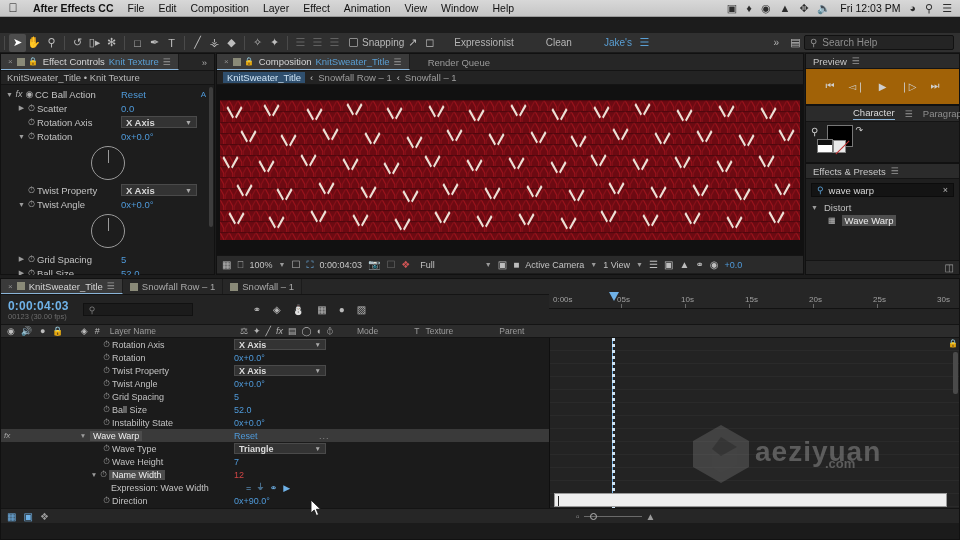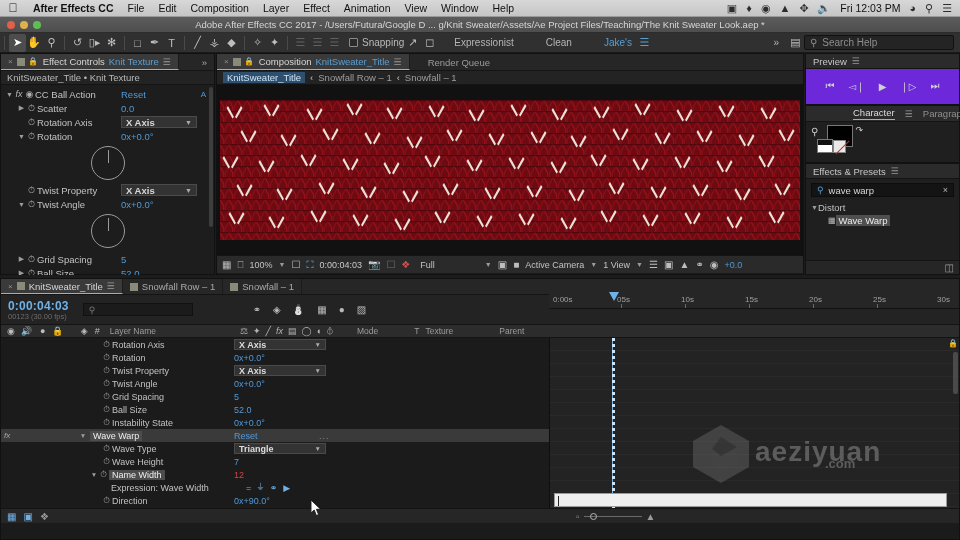--- a/index.html
+++ b/index.html
@@ -118,21 +118,21 @@
   .knit .stitchlayer { position:absolute; inset:0; }
   .comp-bottom {
     height:18px; background:#2a2a2a; border-top:1px solid #141414;
     display:flex; align-items:center; gap:6px; padding:0 5px; font-size:9px; color:#c2c2c2;
   }
   .cb-ic { color:#bdbdbd; font-size:10px; }
   .cb-caret { font-size:7px; color:#9a9a9a; }
   .tcode { color:#c9c9c9; }
 
   
-  #previewPanel { left:805px; top:53px; width:155px; height:52px; background:#6d28d9; }
+  #previewPanel { left:805px; top:53px; width:155px; height:52px; background:#a16207; }
   .pv-title { height:15px; display:flex; align-items:center; gap:5px; padding:0 7px;
               font-size:9.5px; color:#c6c6c6; background:#2b2b2b; border-bottom:1px solid #141414;}
   .pv-btns { height:34px; display:flex; align-items:center; justify-content:center; gap:14px;
              color:#cfcfcf; font-size:10px; }
 
   #charPanel { left:805px; top:105px; width:155px; height:58px; background:#1f1f1f; }
   .ch-tabs { height:16px; display:flex; align-items:center; gap:10px; padding:0 7px;
              background:#2b2b2b; border-bottom:1px solid #141414; font-size:9.5px;}
   .ch-tabs .t1 { color:#dcdcdc; border-bottom:1px solid #8ab4d8; padding-bottom:1px;margin-left:40px;}
   .ch-tabs .t2 { color:#8e8e8e; }
@@ -151,21 +151,21 @@
   .sw-none:after{content:"";position:absolute;left:-1px;top:50%;width:19px;height:1px;background:#c03030;transform:rotate(-45deg);}
   .sw-rev { position:absolute; right:0; top:0; color:#cfcfcf; font-size:9px;}
 
   #fxPresets { left:805px; top:163px; width:155px; height:112px; background:#1f1f1f; }
   .fp-title { height:15px; display:flex; align-items:center; gap:5px; padding:0 7px;
               font-size:9.5px; color:#c6c6c6; background:#2b2b2b; border-bottom:1px solid #141414;}
   .fp-search { margin:4px 5px; height:14px; background:#141414; border:1px solid #0c0c0c;
                display:flex; align-items:center; gap:5px; padding:0 5px; font-size:9.5px; color:#d6d6d6;}
   .fp-search .mag { color:#5a9fd4; font-size:9px; }
   .fp-search .clr { margin-left:auto; color:#b5b5b5; font-size:9px; }
-  .fp-row { display:flex; align-items:center; gap:0; height:13px; padding-left:5px; font-size:9.5px; color:#c0c0c0;}
+  .fp-row { display:flex; align-items:center; gap:6px; height:13px; padding-left:5px; font-size:9.5px; color:#c0c0c0;}
   .fp-row.child { padding-left:22px; }
   .fp-row .hl { background:#4f4f4f; color:#ececec; padding:0 3px; }
   .fp-row .tri { font-size:7px; color:#9c9c9c;}
   .fp-foot { position:absolute; left:0; right:0; bottom:0; height:14px; background:#262626;
              border-top:1px solid #141414; display:flex; align-items:center; justify-content:flex-end; padding-right:5px;}
 
   
   #timeline { left:0; top:278px; width:960px; height:262px; background:#1b1b1b; }
   .tl-tabs { height:16px; background:#2b2b2b; display:flex; border-bottom:1px solid #141414; }
   .tl-head { height:30px; display:flex; align-items:center; background:#232323; border-bottom:1px solid #141414; }
@@ -258,28 +258,20 @@
       <span class="ic">▲</span>
       <span class="ic">✥</span>
       <span class="ic">🔈</span>
       <span class="clock">Fri 12:03 PM</span>
       <span class="ic">◕</span>
       <span class="ic">⚲</span>
       <span class="ic">☰</span>
     </div>
   </div>
 
-  <div class="titlebar">
-    <div class="tl-lights">
-      <i class="r"></i>
-      <i class="y"></i>
-      <i class="g"></i>
-    </div>
-    <div class="ttxt">Adobe After Effects CC 2017 - /Users/Futura/Google D ... g/Knit Sweater/Assets/Ae Project Files/Teaching/The Knit Sweater Look.aep *</div>
-  </div>
 
   <div class="toolbar">
     <div class="tsep"></div>
     <div class="tool sel">➤</div>
     <div class="tool">✋</div>
     <div class="tool">⚲</div>
     <div class="tsep"></div>
     <div class="tool">↺</div>
     <div class="tool">▯▸</div>
     <div class="tool">✻</div>

